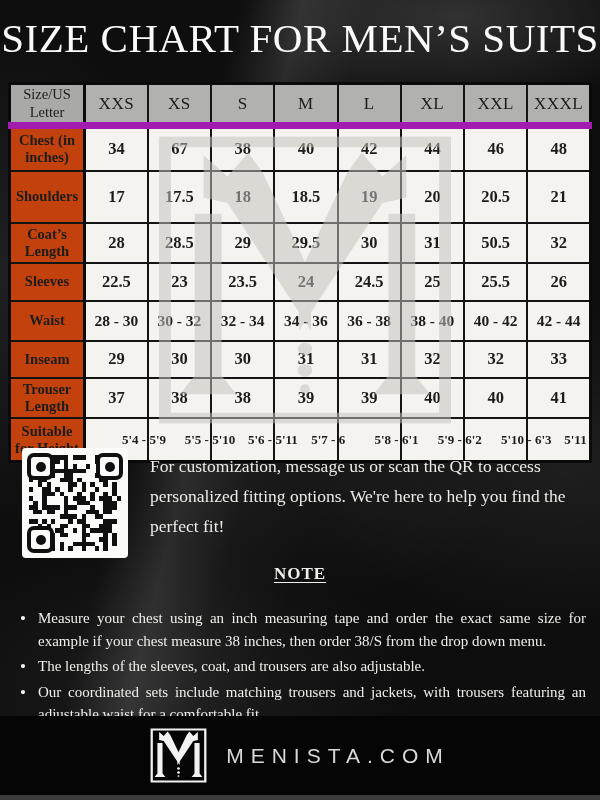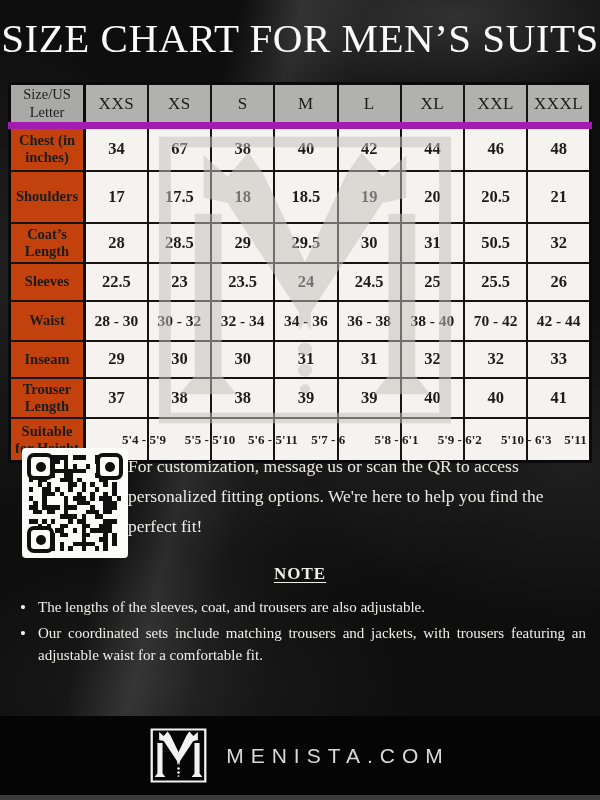--- a/index.html
+++ b/index.html
@@ -48,34 +48,34 @@
   tbody tr:nth-child(7){height:38px}
   tbody tr:nth-child(8){height:44px}
   tbody tr:nth-child(5) td{font-size:15.5px;}
   tbody tr:nth-child(8) td{font-size:13px;padding-left:36px;}
   .watermark{
     position:absolute;left:148px;top:52px;width:298px;height:292px;
     opacity:0.52;pointer-events:none;
   }
   .watermark svg{width:100%;height:100%;}
   
-  .qr-section{position:absolute;top:448px;left:22px;right:18px;display:flex;}
+  .qr-section{position:absolute;top:448px;left:22px;right:18px;display:flex;gap:22px;}
   .qr{position:relative;width:106px;height:110px;background:#fbfbf9;border-radius:4px;flex:none;}
   .qr-grid{position:absolute;inset:7px;display:grid;
     grid-template-columns:repeat(21,1fr);grid-auto-rows:1fr;}
   .qr-grid span.b{background:#101010;}
   .finder{position:absolute;width:19px;height:19px;background:#fbfbf9;
     border:4px solid #101010;border-radius:7px;display:flex;}
   .finder .dot{width:10px;height:10px;border-radius:50%;background:#101010;margin:auto;}
   .finder.tl{top:5px;left:5px}.finder.tr{top:5px;right:5px}.finder.bl{bottom:5px;left:5px}
   .qr-text{margin:4px 0 0 0;color:#edebe7;font-size:17.5px;line-height:1.7;}
   
   .note-section{position:absolute;top:564px;left:14px;right:14px;color:#f1efeb;}
   .note-heading{
-    margin:0 0 12px 0;text-align:center;font-size:17px;font-weight:700;
+    margin:0 0 23px 0;text-align:center;font-size:17px;font-weight:700;
     letter-spacing:1px;text-decoration:underline;text-underline-offset:3px;
   }
   .note-list{margin:0;padding:0;list-style:none;}
   .note-list li{
     position:relative;padding-left:24px;margin-bottom:3px;
     font-size:15px;line-height:1.5;text-align:justify;
   }
   .note-list li::before{content:"\2022";position:absolute;left:6px;top:-1px;font-size:17px;}
   
   .footer{
@@ -158,21 +158,21 @@
             <td>26</td>
           </tr>
           <tr>
             <th>Waist</th>
             <td>28 - 30</td>
             <td>30 - 32</td>
             <td>32 - 34</td>
             <td>34 - 36</td>
             <td>36 - 38</td>
             <td>38 - 40</td>
-            <td>70 - 42</td>
+            <td>40 - 42</td>
             <td>42 - 44</td>
           </tr>
           <tr>
             <th>Inseam</th>
             <td>29</td>
             <td>30</td>
             <td>30</td>
             <td>31</td>
             <td>31</td>
             <td>32</td>
@@ -669,20 +669,21 @@
         <div class="finder bl">
           <div class="dot"></div>
         </div>
       </div>
     <p class="qr-text">For customization, message us or scan the QR to access personalized fitting options. We're here to help you find the perfect fit!</p>
   </div>
 
   <div class="note-section">
     <h2 class="note-heading">NOTE</h2>
     <ul class="note-list">
+        <li>Measure your chest using an inch measuring tape and order the exact same size for example if your chest measure 38 inches, then order 38/S from the drop down menu.</li>
         <li>The lengths of the sleeves, coat, and trousers are also adjustable.</li>
         <li>Our coordinated sets include matching trousers and jackets, with trousers featuring an adjustable waist for a comfortable fit.</li>
       </ul>
   </div>
 
   <div class="footer">
     <div class="footer-logo"><svg viewBox="0 0 100 110" preserveAspectRatio="none" xmlns="http://www.w3.org/2000/svg">
           <rect x="3" y="3" width="94" height="104" fill="none" stroke="#f2f2f2" stroke-width="4"></rect>
           <polygon fill="#f2f2f2" points="16,8 24,16 31,7 36,15 52,53 52,74 24,26 16,24"></polygon>
           <polygon fill="#f2f2f2" points="84,8 76,16 69,7 64,15 48,53 48,74 76,26 84,24"></polygon>

